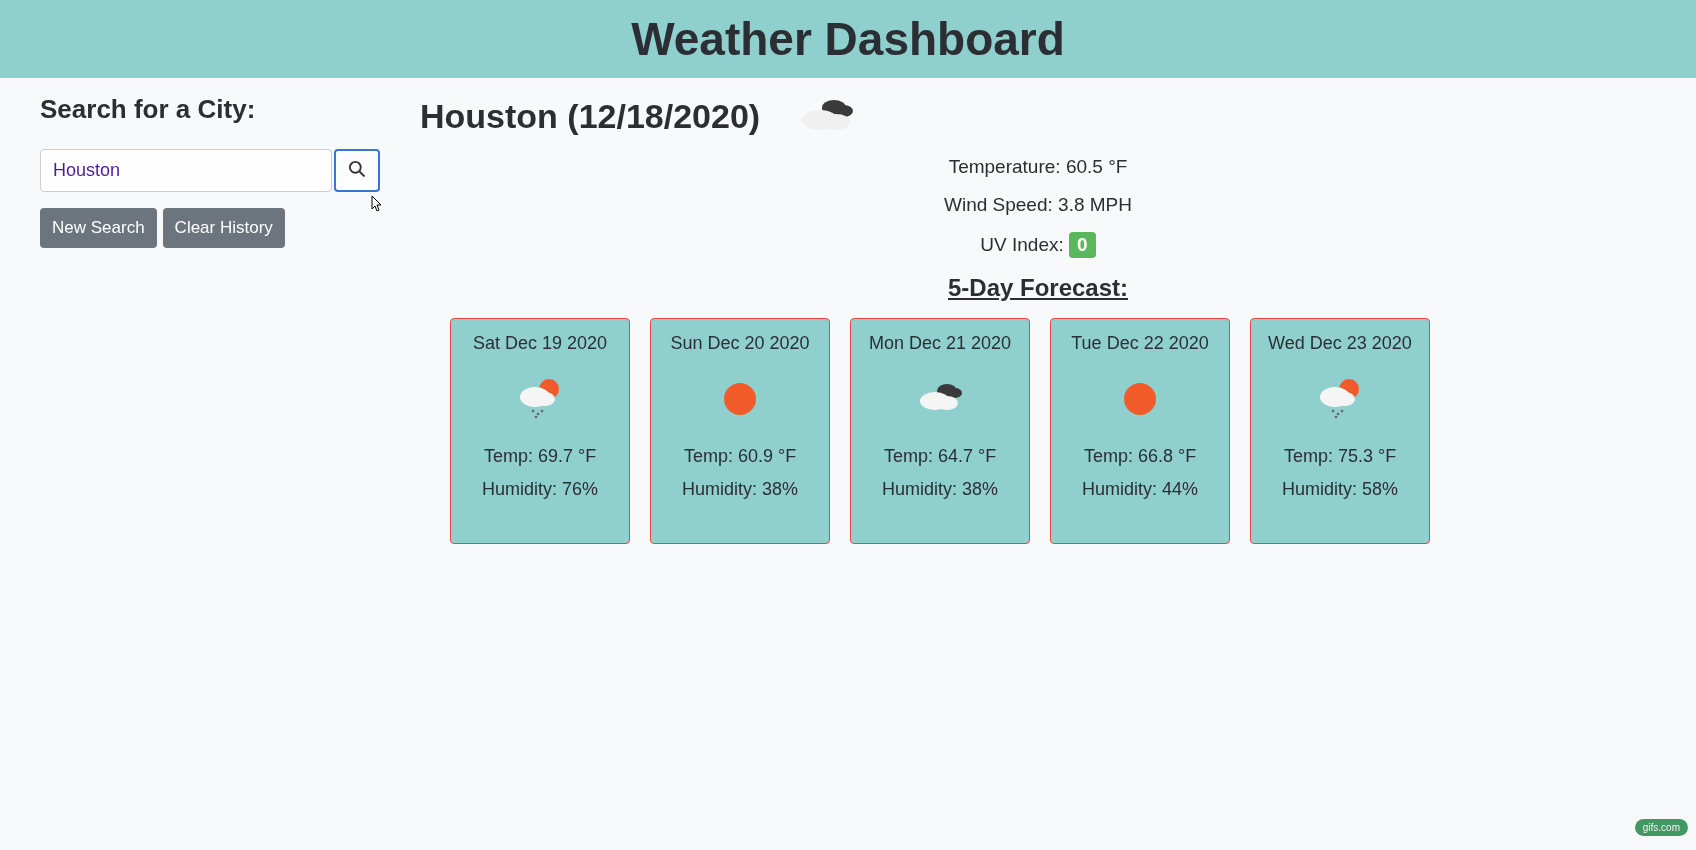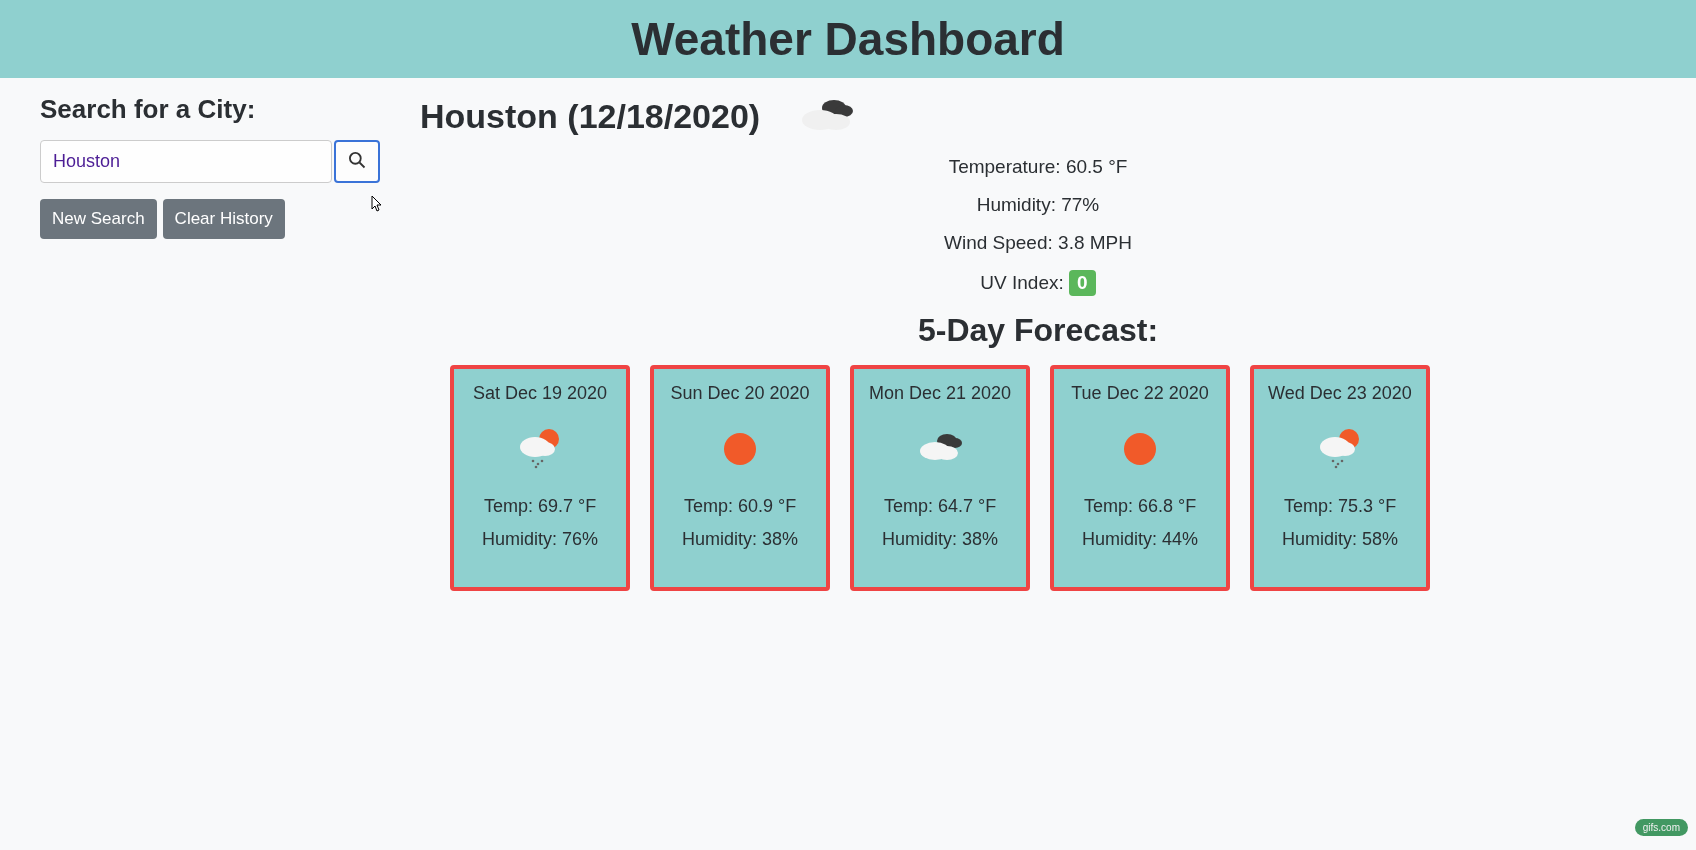--- a/index.html
+++ b/index.html
@@ -1,34 +1,34 @@
 <!DOCTYPE html>
 <html><head>
   <meta charset="utf-8">
   <style>
     * { box-sizing: border-box; margin: 0; padding: 0; }
     body { font-family: -apple-system, BlinkMacSystemFont, "Segoe UI", Helvetica, Arial, sans-serif; background: #f8f9fa; color: #2b2f33; }
     .header { background: #8fd0cf; text-align: center; padding: 12px 0; }
     .header h1 { font-size: 46px; font-weight: 600; color: #2b2f33; }
     .container { display: flex; padding: 16px 40px; gap: 40px; }
     .sidebar { width: 340px; flex-shrink: 0; }
-    .sidebar h2 { font-size: 26px; font-weight: 700; margin-bottom: 15px; }
+    .sidebar h2 { font-size: 26px; font-weight: 700; margin-bottom: 24px; }
     .search-row { display: flex; gap: 2px; margin-bottom: 16px; }
     .search-input { flex: 1; font-size: 18px; padding: 10px 12px; border: 1px solid #ccc; border-radius: 4px; background: #fefefe; color: #4c1d95; }
     .search-btn { width: 46px; border: 2px solid #3a73d8; border-radius: 4px; background: #fdfdfd; display: flex; align-items: center; justify-content: center; cursor: pointer; }
     .btn-row { display: flex; gap: 6px; }
     .action-btn { background: #6c757d; color: #fff; border: none; border-radius: 4px; padding: 10px 12px; font-size: 17px; cursor: pointer; }
     .main { flex: 1; text-align: center; }
     .city-title { font-size: 34px; font-weight: 700; margin-bottom: 18px; display: flex; align-items: center; gap: 36px; }
     .current-icon { width: 64px; height: 44px; display: flex; align-items: center; justify-content: center; }
     .stat { font-size: 19px; margin-bottom: 16px; }
     .uv-badge { display: inline-block; background: #5bb75b; color: #fff; padding: 2px 8px; border-radius: 4px; font-weight: 600; }
-    .forecast-title { font-size: 32px; font-weight: 700; margin: 12px 0 16px 0; }
+    .forecast-title { font-size: 24px; font-weight: 700; margin: 12px 0 16px 0; text-decoration: underline; }
     .forecast-row { display: flex; gap: 20px; padding-left: 30px; }
-    .forecast-card { background: #8fd0cf; border: 4px solid #ef4444; border-radius: 4px; padding: 14px 14px 18px 14px; width: 180px; min-height: 226px; display: flex; flex-direction: column; }
+    .forecast-card { background: #8fd0cf; border: 1px solid #ef4444; border-radius: 4px; padding: 14px 14px 18px 14px; width: 180px; min-height: 226px; display: flex; flex-direction: column; }
     .fc-date { font-size: 18px; font-weight: 500; margin-bottom: 18px; }
     .fc-icon { height: 54px; display: flex; align-items: center; justify-content: center; margin-bottom: 20px; }
     .fc-stat { font-size: 18px; margin-bottom: 12px; }
     .watermark { position: fixed; right: 8px; bottom: 14px; background: #15803d; color: #eee; font-size: 10px; padding: 3px 8px; border-radius: 9px; opacity: 0.8; }
     .cursor-pointer { position: fixed; left: 368px; top: 195px; width: 16px; height: 20px; pointer-events: none; z-index: 10; }
   </style>
 </head>
 <body>
 
 <div class="header">
@@ -62,21 +62,20 @@
       <span class="current-icon">
         <svg width="64" height="44" viewBox="0 0 64 44">
           <ellipse cx="38" cy="14" rx="12" ry="8" fill="#3a3a3a"></ellipse>
           <ellipse cx="48" cy="17" rx="9" ry="6" fill="#3a3a3a"></ellipse>
           <ellipse cx="24" cy="26" rx="18" ry="10" fill="#f0f0f0"></ellipse>
           <ellipse cx="40" cy="28" rx="14" ry="8" fill="#f0f0f0"></ellipse>
         </svg>
       </span>
     </div>
     <p class="stat">Temperature: 60.5 °F</p>
-    <p class="stat">Humidity: 77%</p>
     <p class="stat">Wind Speed: 3.8 MPH</p>
     <p class="stat">
       <span>UV Index: </span><span class="uv-badge">0</span>
     </p>
 
     <h3 class="forecast-title">5-Day Forecast:</h3>
 
     <div class="forecast-row">
       <div class="forecast-card">
         <div class="fc-date">Sat Dec 19 2020</div>

